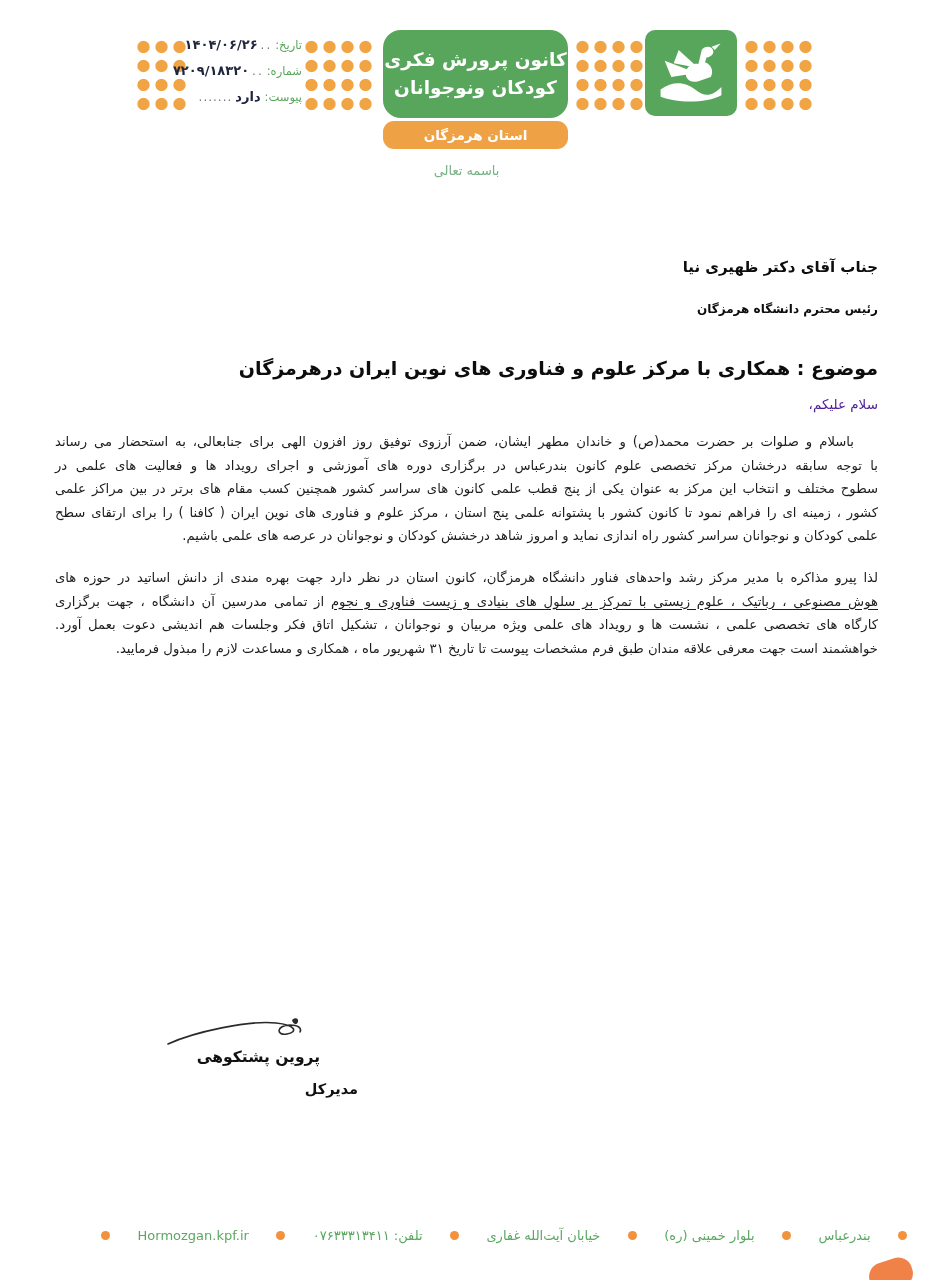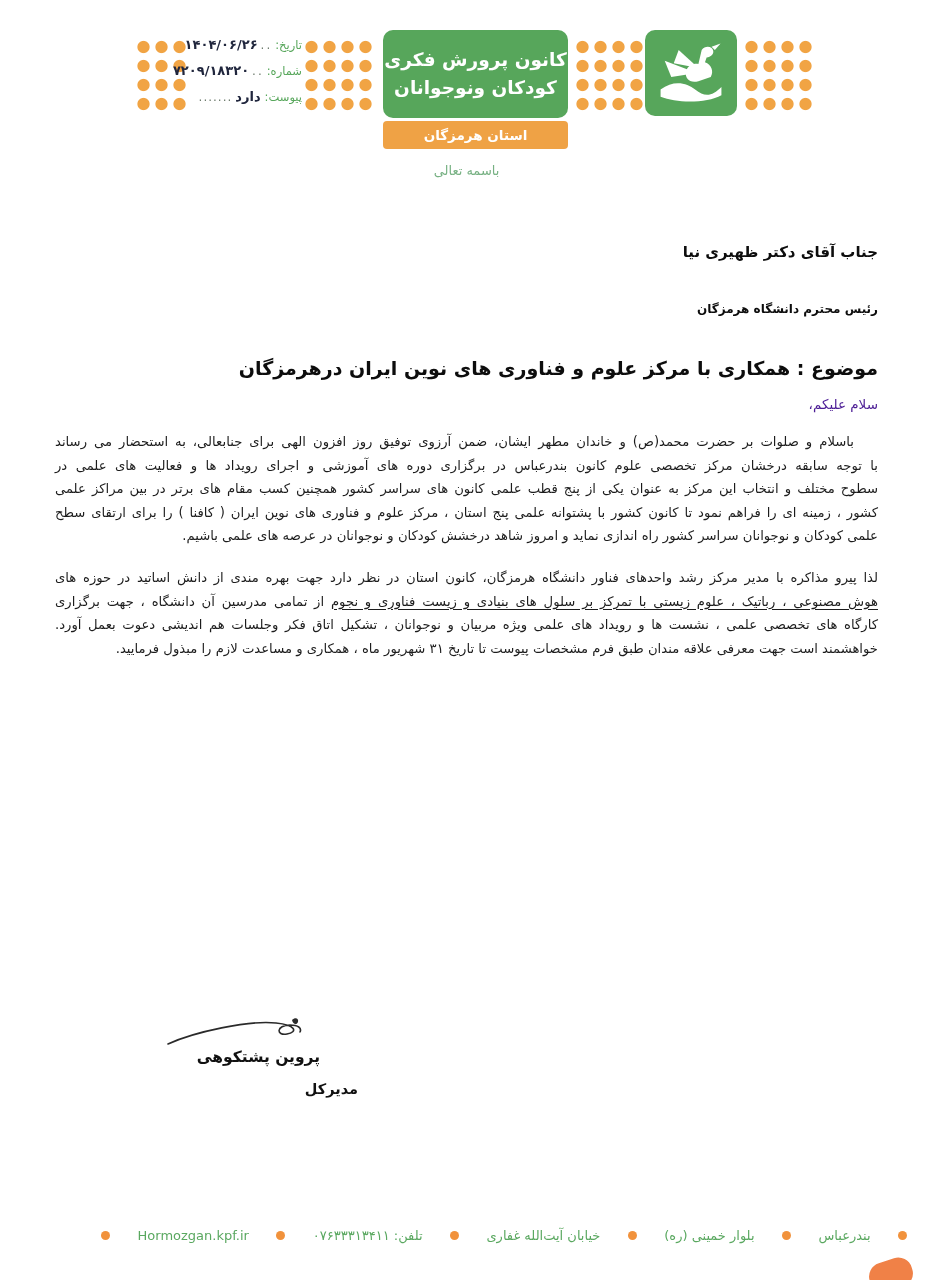--- a/index.html
+++ b/index.html
@@ -16,36 +16,36 @@
   .dots-c{left:576px;top:40px;width:68px;height:76px;}
   .dots-d{left:745px;top:40px;width:72px;height:76px;}
 
   .hfields{position:absolute;left:128px;top:37px;width:174px;z-index:2;}
   .hrow{display:flex;direction:rtl;align-items:baseline;height:26px;white-space:nowrap;justify-content:flex-start;}
   .hlabel{color:#58a75c;font-size:11.5px;flex:0 0 auto;}
   .hfill{color:#6f7d6f;font-size:12px;letter-spacing:2px;margin:0 3px;flex:0 0 auto;}
   .hval{color:#20263d;font-size:13px;font-weight:bold;letter-spacing:1px;flex:0 0 auto;}
 
   .org-green{position:absolute;left:383px;top:30px;width:185px;height:88px;background:#57a65b;
-    border-radius:10px;color:#fff;text-align:center;display:flex;flex-direction:column;
+    border-radius:18px;color:#fff;text-align:center;display:flex;flex-direction:column;
     justify-content:center;gap:3px;z-index:2;}
   .org-green div{font-size:18.5px;font-weight:bold;line-height:1.35;letter-spacing:-0.5px;}
   .org-orange{position:absolute;left:383px;top:121px;width:185px;height:28px;background:#efa245;
-    border-radius:4px;color:#fff;text-align:center;font-size:13.5px;font-weight:bold;
+    border-radius:11px;color:#fff;text-align:center;font-size:13.5px;font-weight:bold;
     line-height:28px;z-index:2;}
   .logo-box{position:absolute;left:645px;top:30px;width:92px;height:86px;background:#57a65b;
     border-radius:10px;z-index:2;display:flex;align-items:center;justify-content:center;}
   .logo-box svg{width:74px;height:66px;fill:#ffffff;}
 
   .bismillah{position:absolute;left:0;right:0;top:163px;text-align:center;
     color:#77b183;font-size:13px;}
 
   
   .lt{position:absolute;right:55px;left:55px;color:#0d0d0d;}
-  .recip1{top:243px;font-size:15px;font-weight:bold;}
+  .recip1{top:258px;font-size:15px;font-weight:bold;}
   .recip2{top:302px;font-size:12px;font-weight:bold;}
   .subject{top:357px;font-size:19px;font-weight:bold;}
   .salut{top:396px;font-size:13.5px;color:#4c1d95;}
   .para{color:#1c1c1c;font-size:13.2px;}
   .para1{top:430px;}
   .para2{top:566px;}
   .pline{line-height:23.5px;white-space:nowrap;text-align:justify;text-align-last:justify;}
   .pline.last{text-align:right;text-align-last:right;}
   .pline.indent{padding-right:24px;}
   .ul{text-decoration:underline;text-underline-offset:3px;}

